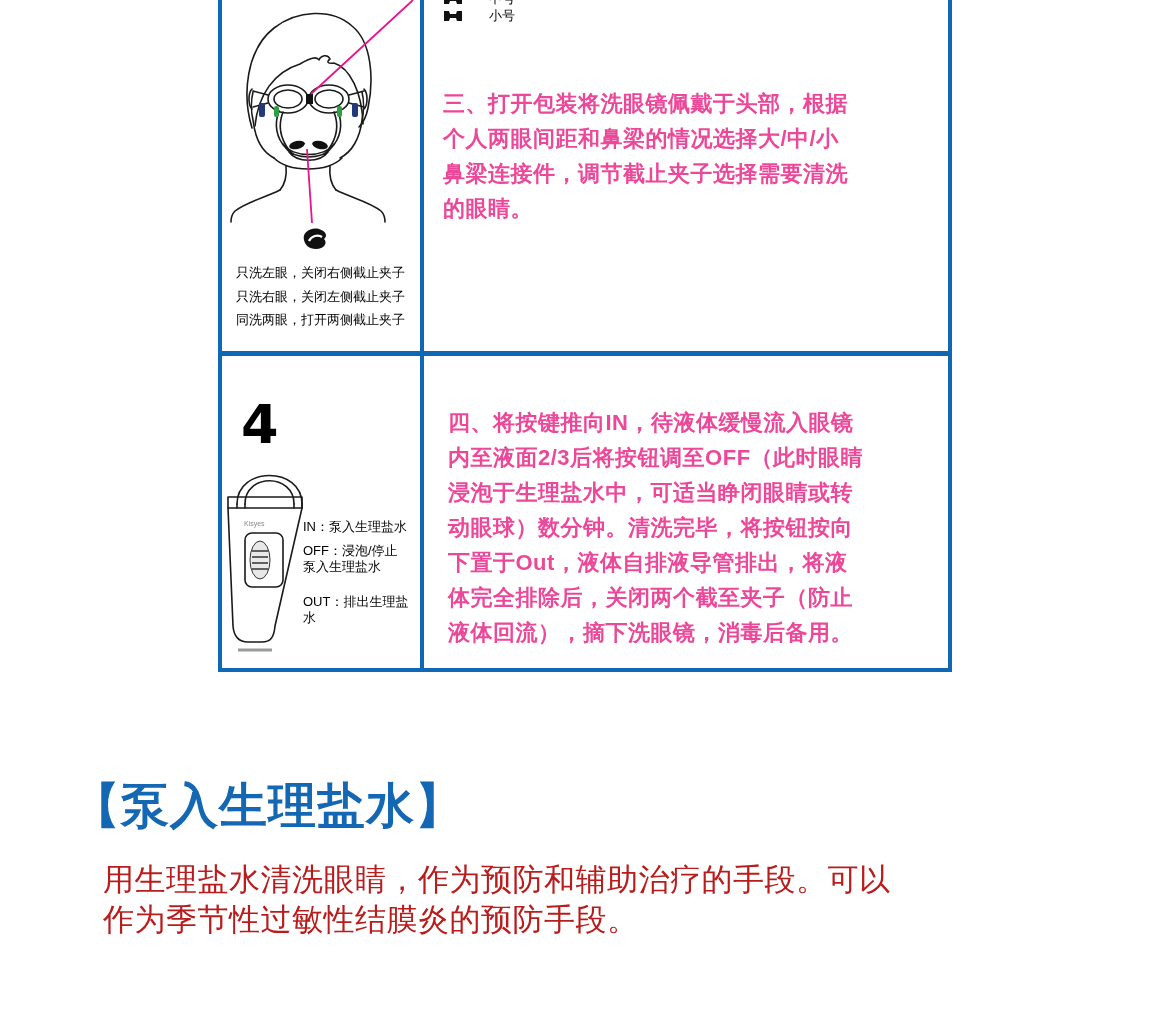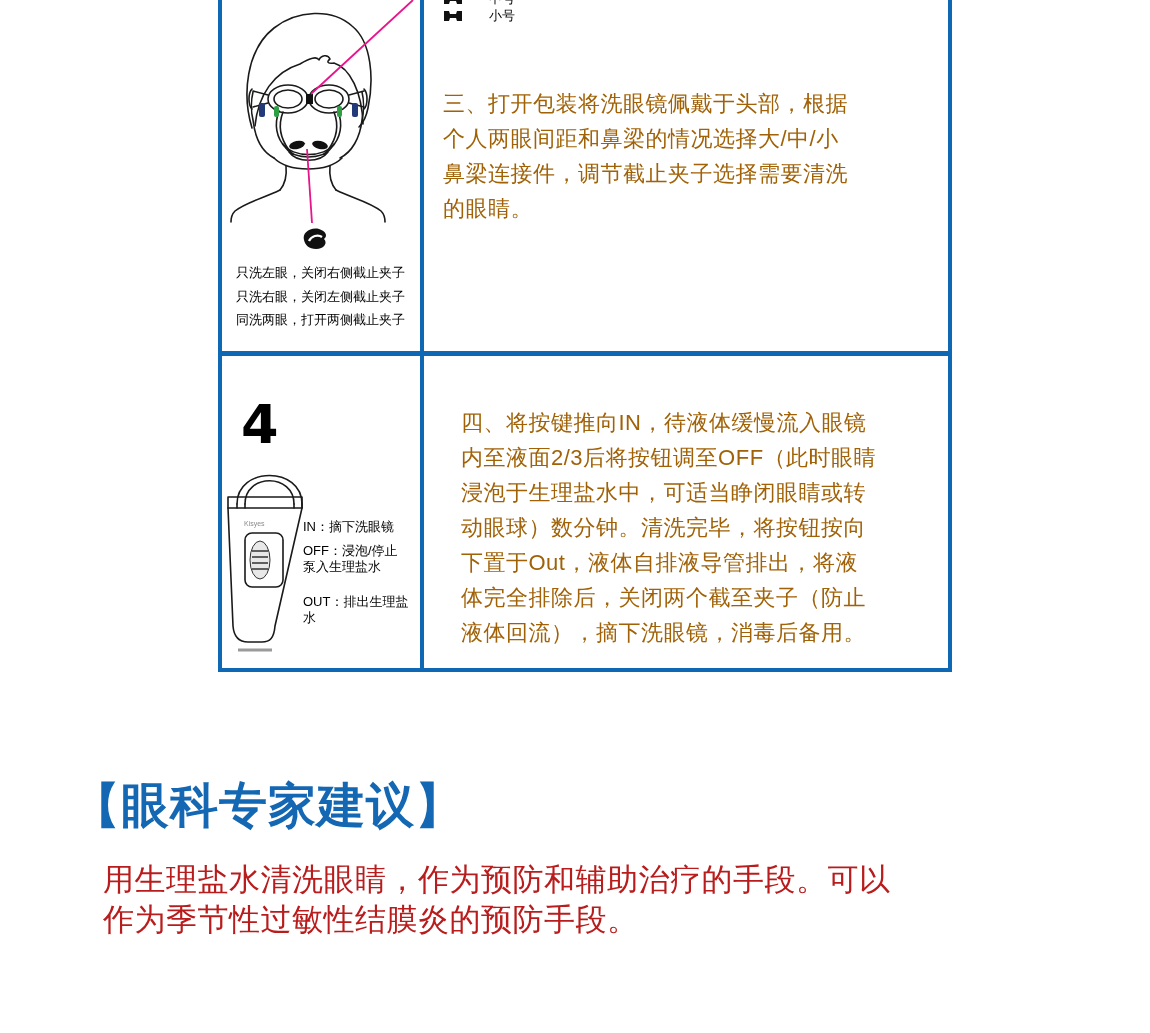--- a/index.html
+++ b/index.html
@@ -7,23 +7,23 @@
        font-family:"Liberation Sans","DejaVu Sans",sans-serif;color:#000;}
   .page{position:absolute;left:0;top:0;width:1150px;height:1033px;background:#fff;overflow:hidden;}
 
   
   .itable{position:absolute;left:218px;top:0;width:734px;height:672px;box-sizing:border-box;
           border-left:4px solid var(--blue);border-right:4px solid var(--blue);
           border-bottom:4px solid var(--blue);background:#fff;}
   .vdivider{position:absolute;left:198px;top:0;width:4px;height:100%;background:var(--blue);}
   .hdivider{position:absolute;left:-4px;top:351px;width:734px;height:5px;background:var(--blue);}
 
-  .para{position:absolute;font-size:22px;line-height:35px;color:#a16207;letter-spacing:.5px;}
+  .para{position:absolute;font-size:22px;line-height:35px;color:#ec4899;letter-spacing:.5px;font-weight:bold;}
   .para3{left:221px;top:86px;width:440px;}
-  .para4{left:239px;top:405px;width:442px;}
+  .para4{left:226px;top:405px;width:442px;}
 
   .clamp-notes{position:absolute;left:14px;top:261px;font-size:13px;line-height:23.5px;white-space:nowrap;}
 
   .legend-row{position:absolute;display:flex;align-items:center;gap:12px;left:222px;}
   .legend-row.r0{top:-10px;}
   .legend-row.r1{top:7px;}
   .legend-label{font-size:13px;margin-left:15px;}
 
   .step-number{position:absolute;left:19px;top:400px;font-size:54px;line-height:50px;
                font-weight:bold;font-family:"DejaVu Sans","Liberation Sans",sans-serif;}
@@ -113,23 +113,23 @@
         <path d="M6,37 L80,37 M6,48 L80,48 M6,37 L6,48 M80,37 L80,48"></path>
         <path d="M6,48 L11,166 C12,178 18,182 26,182 L40,182 C48,182 52,178 53,166 L80,48"></path>
         <rect x="23" y="73" width="38" height="54" rx="7"></rect>
       </g>
       <path d="M16,190 L50,190" stroke="#9a9a9a" stroke-width="3"></path>
       <ellipse cx="38" cy="100" rx="10" ry="19" fill="#e8e8e8" stroke="#333"></ellipse>
       <path d="M30,91 L46,91 M30,97 L46,97 M30,103 L46,103 M30,109 L46,109" stroke="#333" stroke-width="1.3"></path>
       <text x="22" y="66" font-size="7" fill="#8a8a8a">Kisyes</text>
     </svg>
 
-    <div class="pump-label pump-in">IN：摘下洗眼镜</div>
+    <div class="pump-label pump-in">IN：泵入生理盐水</div>
     <div class="pump-label pump-off">OFF：浸泡/停止<br>泵入生理盐水</div>
     <div class="pump-label pump-out">OUT：排出生理盐<br>水</div>
 
     <div class="para para4">四、将按键推向IN，待液体缓慢流入眼镜<br>内至液面2/3后将按钮调至OFF（此时眼睛<br>浸泡于生理盐水中，可适当睁闭眼睛或转<br>动眼球）数分钟。清洗完毕，将按钮按向<br>下置于Out，液体自排液导管排出，将液<br>体完全排除后，关闭两个截至夹子（防止<br>液体回流），摘下洗眼镜，消毒后备用。</div>
   </div>
 
-  <div class="advice-heading">【眼科专家建议】</div>
+  <div class="advice-heading">【泵入生理盐水】</div>
   <div class="advice-body">用生理盐水清洗眼睛，作为预防和辅助治疗的手段。可以<br>作为季节性过敏性结膜炎的预防手段。</div>
 
 </div>
 
 </body></html>

